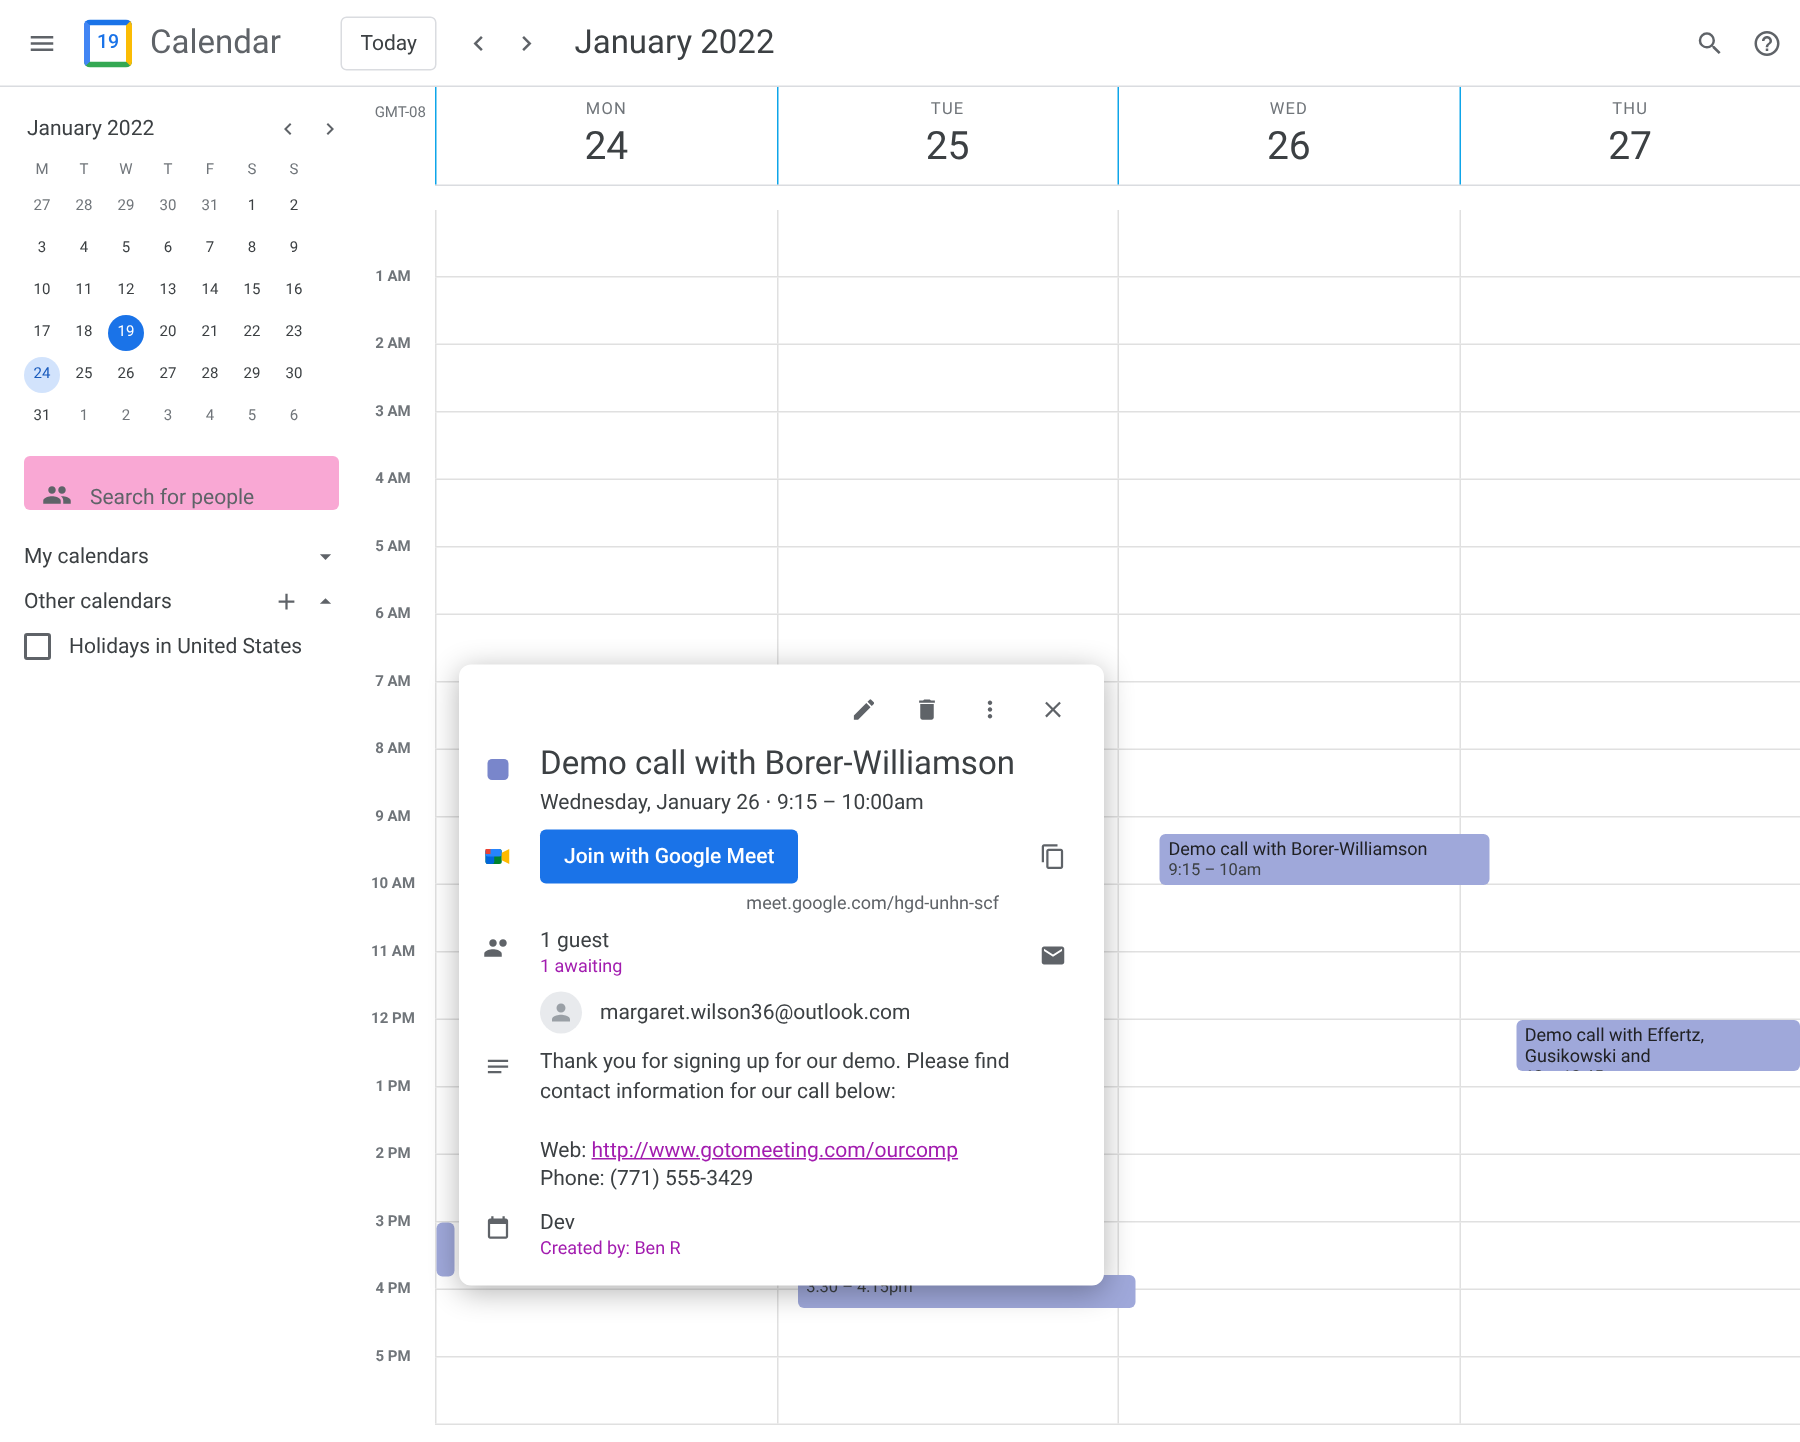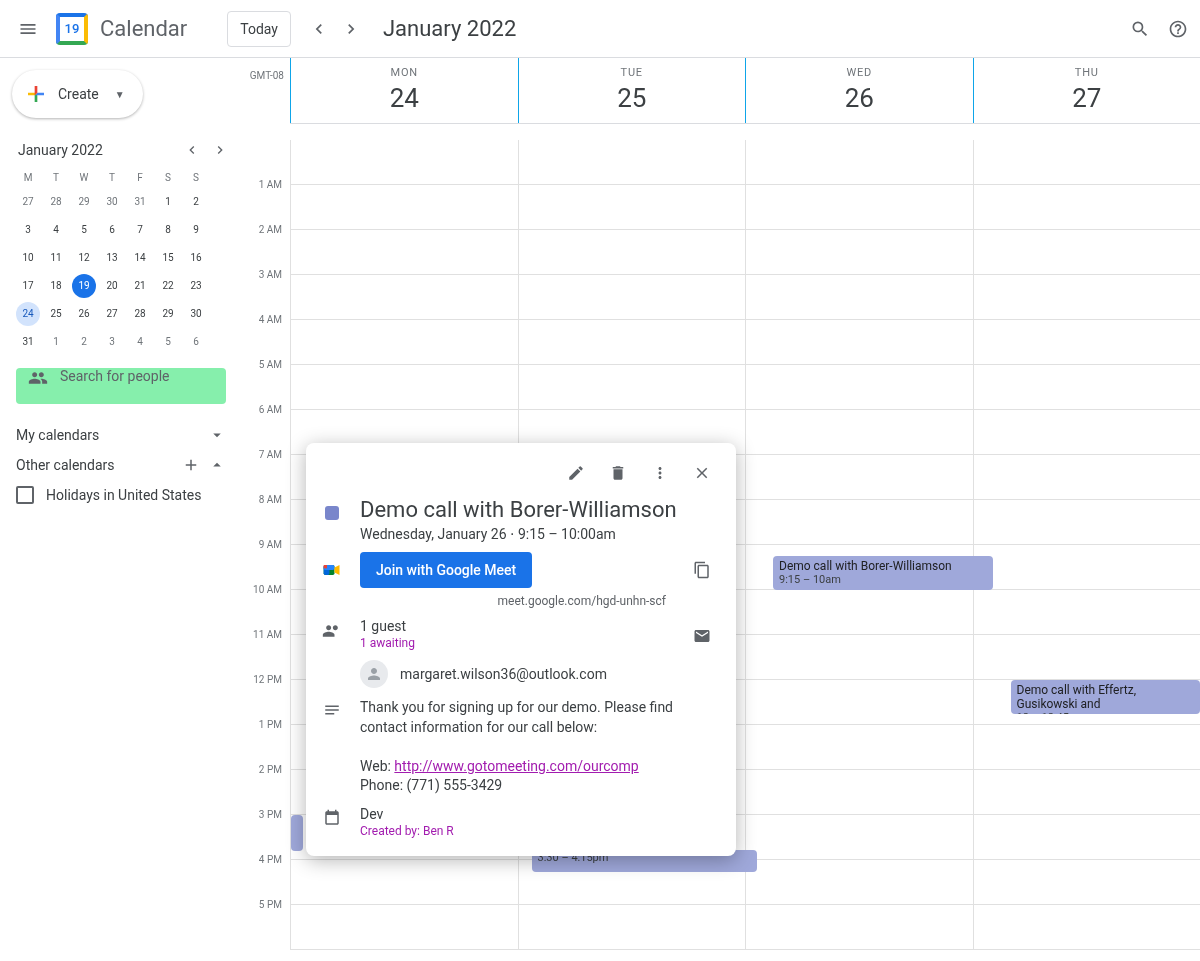--- a/index.html
+++ b/index.html
@@ -30,35 +30,35 @@
 .mini-nav { display:flex; gap:4px;}
 .mini-nav span{ width:24px;height:24px;display:flex;align-items:center;justify-content:center;cursor:pointer;color:#5f6368;border-radius:50%;}
 
 .mini-grid { display:grid; grid-template-columns: repeat(7, 28px); gap: 0px 0px; padding: 0 2px 8px 2px;}
 .mini-dow { font-size:10px; color:#70757a; text-align:center; height:20px; line-height:20px;}
 .mini-day { font-size:10px; color:#3c4043; width:24px;height:24px;line-height:24px;text-align:center;border-radius:50%;cursor:pointer; margin:2px auto;}
 .mini-day.other { color:#70757a; }
 .mini-day.today { background:#1a73e8; color:#fff; }
 .mini-day.selected { background:#d2e3fc; color:#185abc; }
 
-.search-people { display:flex; align-items:flex-start; gap:12px; height:36px; background:#86efac; border-radius:4px; margin:4px 16px 16px 4px; padding:0 12px; color:#5f6368; font-size:14px; cursor:text;}
+.search-people { display:flex; align-items:flex-end; gap:12px; height:36px; background:#f9a8d4; border-radius:4px; margin:4px 16px 16px 4px; padding:0 12px; color:#5f6368; font-size:14px; cursor:text;}
 .cal-group { padding: 6px 16px 6px 4px; display:flex; align-items:center; justify-content:space-between; font-size:14px; color:#3c4043; cursor:pointer;}
 .chev { color:#5f6368; }
 .other-cal-row { display:flex;align-items:center;gap:12px; padding:6px 4px; font-size:14px; color:#3c4043;}
 .checkbox { width:18px;height:18px;border:2px solid #5f6368;border-radius:2px;}
 
 
 .main { position:absolute; left:242px; top:58px; right:0; bottom:0; }
 .timezone { position:absolute; left:0; top:12px; font-size:10px; color:#70757a; width:48px; text-align:right; padding-right:6px;}
 .day-headers { display:flex; margin-left:48px; border-bottom:1px solid #dadce0; }
 .day-h { flex:1; text-align:center; padding:8px 0 10px; border-left:1px solid #0ea5e9;}
 .day-h .dow { font-size:11px; color:#70757a; letter-spacing:.8px;}
 .day-h .num { font-size:26px; color:#3c4043; margin-top:4px;}
 .time-col { position:absolute; left:0; top:82px; width:48px; }
-.time-label { height:45px; font-size:10px; color:#70757a; text-align:right; padding-right:8px; position:relative; top:-6px;}
+.time-label { height:45px; font-size:10px; color:#70757a; text-align:center; padding-right:8px; position:relative; top:-6px;font-weight:bold;}
 .grid { position:absolute; left:48px; top:82px; right:0; }
 .grid-row { height:45px; border-bottom:1px solid #e0e0e0; display:flex;}
 .grid-cell { flex:1; border-left:1px solid #e0e0e0;}
 
 .event { position:absolute; background:#8e9cf5; border-radius:4px; padding:3px 6px; font-size:12px; color:#3c4043; cursor:pointer; overflow:hidden;}
 .event .ev-title { color:#202124; font-weight:400;}
 .event .ev-time { color:#3c4043; font-size:11px;}
 
 
 .popup { position:absolute; left:306px; top:443px; width:430px; background:#fff; border-radius:8px; box-shadow: 0 4px 20px rgba(0,0,0,.3); padding: 12px 16px 18px 16px; z-index:100;}
@@ -118,30 +118,20 @@
     </div>
     <div class="icon-btn" style="overflow:hidden;width:20px;">
       <svg width="20" height="20" viewBox="0 0 24 24">
           <path fill="#5f6368" d="M11 18h2v-2h-2v2zm1-16C6.48 2 2 6.48 2 12s4.48 10 10 10 10-4.48 10-10S17.52 2 12 2zm0 18c-4.41 0-8-3.59-8-8s3.59-8 8-8 8 3.59 8 8-3.59 8-8 8zm0-14c-2.21 0-4 1.79-4 4h2c0-1.1.9-2 2-2s2 .9 2 2c0 2-3 1.75-3 5h2c0-2.25 3-2.5 3-5 0-2.21-1.79-4-4-4z"></path>
         </svg>
     </div>
   </div>
 </div>
 
 <div class="sidebar">
-  <div class="create-btn">
-    <svg class="create-plus" viewBox="0 0 36 36">
-        <path fill="#34A853" d="M16 16v14h4V20z"></path>
-        <path fill="#4285F4" d="M30 16H20l-4 4h14z"></path>
-        <path fill="#FBBC05" d="M6 16v4h10l4-4z"></path>
-        <path fill="#EA4335" d="M20 16V6h-4v14z"></path>
-      </svg>
-    <span class="create-text">Create</span>
-    <span class="create-caret">▼</span>
-  </div>
 
   <div class="mini-header">
     <span class="mini-title">January 2022</span>
     <div class="mini-nav">
       <span>
           <svg width="16" height="16" viewBox="0 0 24 24">
             <path fill="#5f6368" d="M15.41 7.41 14 6l-6 6 6 6 1.41-1.41L10.83 12z"></path>
           </svg>
         </span>
       <span>

